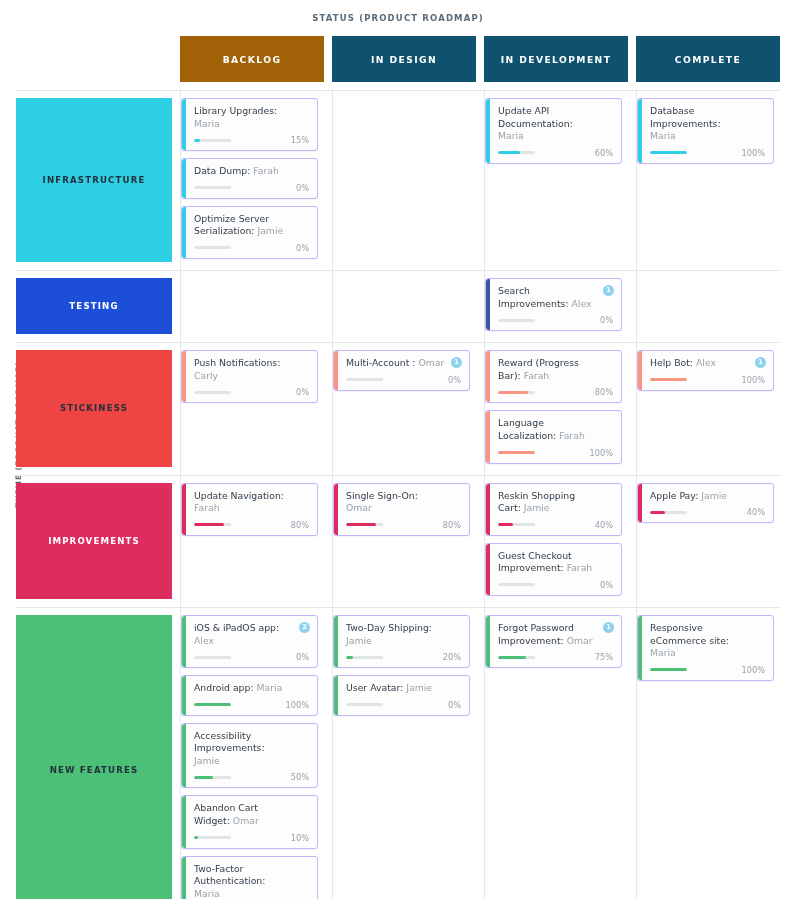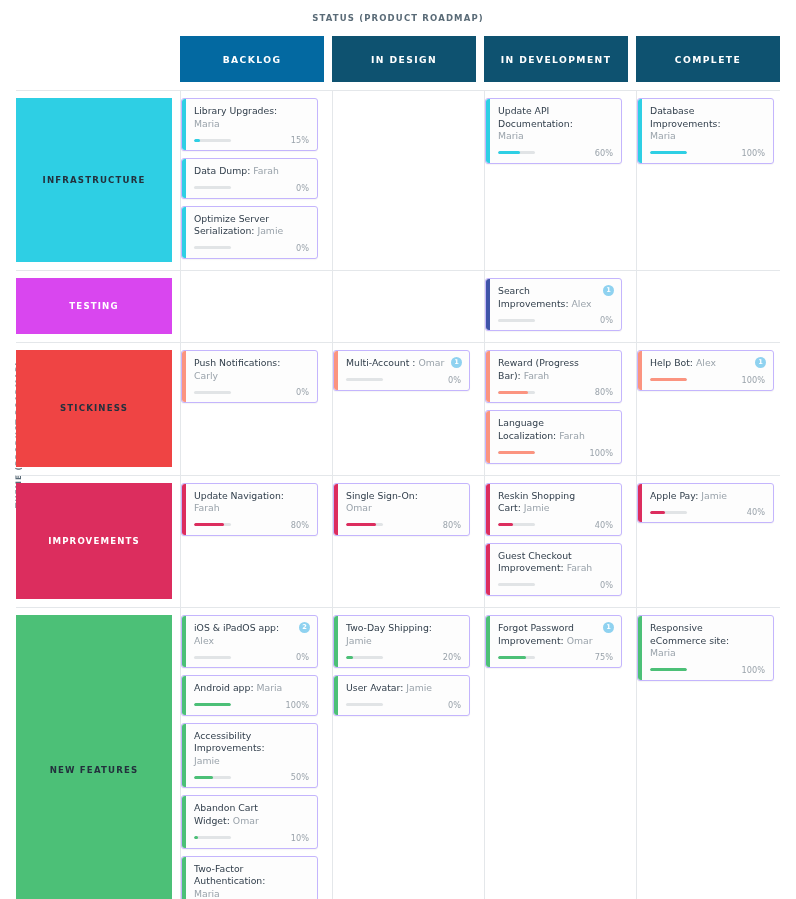--- a/index.html
+++ b/index.html
@@ -188,21 +188,21 @@
 </head>
 <body>
 
 <div id="board-title">STATUS (PRODUCT ROADMAP)</div>
 <div id="axis-title">THEME (PRODUCT ROADMAP)</div>
 
 <div id="grid">
   <div class="head-row">
     <div class="head-spacer"></div>
 
-  <div class="col-head" style="background: #0369a1;">BACKLOG</div>
+  <div class="col-head" style="background: #a16207;">BACKLOG</div>
       <div class="col-head" style="background: rgb(14, 82, 112);">IN DESIGN</div>
       <div class="col-head" style="background: rgb(14, 82, 112);">IN DEVELOPMENT</div>
       <div class="col-head" style="background: rgb(14, 82, 112);">COMPLETE</div>
     </div>
 
 <div class="board-row">
       <div class="theme-cell">
         <div class="theme-chip" style="background: rgb(46, 207, 228); color: rgb(35, 49, 61);">INFRASTRUCTURE</div>
       </div>
       <div class="col-cell">
@@ -258,21 +258,21 @@
             <div class="track">
               <div class="fill" style="width: 100%; background: rgb(46, 207, 228);"></div>
             </div>
             <div class="pct">100%</div>
           </div>
         </div>
       </div>
     </div>
     <div class="board-row">
       <div class="theme-cell">
-        <div class="theme-chip" style="background: #d946ef; color: rgb(255, 255, 255);">TESTING</div>
+        <div class="theme-chip" style="background: #1d4ed8; color: rgb(255, 255, 255);">TESTING</div>
       </div>
       <div class="col-cell"></div>
       <div class="col-cell"></div>
       <div class="col-cell">
         <div class="card">
           <div class="card-accent" style="background: rgb(63, 84, 168);"></div>
           <div class="card-title"><span>Search Improvements:</span> <span class="assignee">Alex</span></div>
           <div class="badge" style="background: rgb(143, 210, 240);">1</div>
           <div class="progress-line">
             <div class="track">

